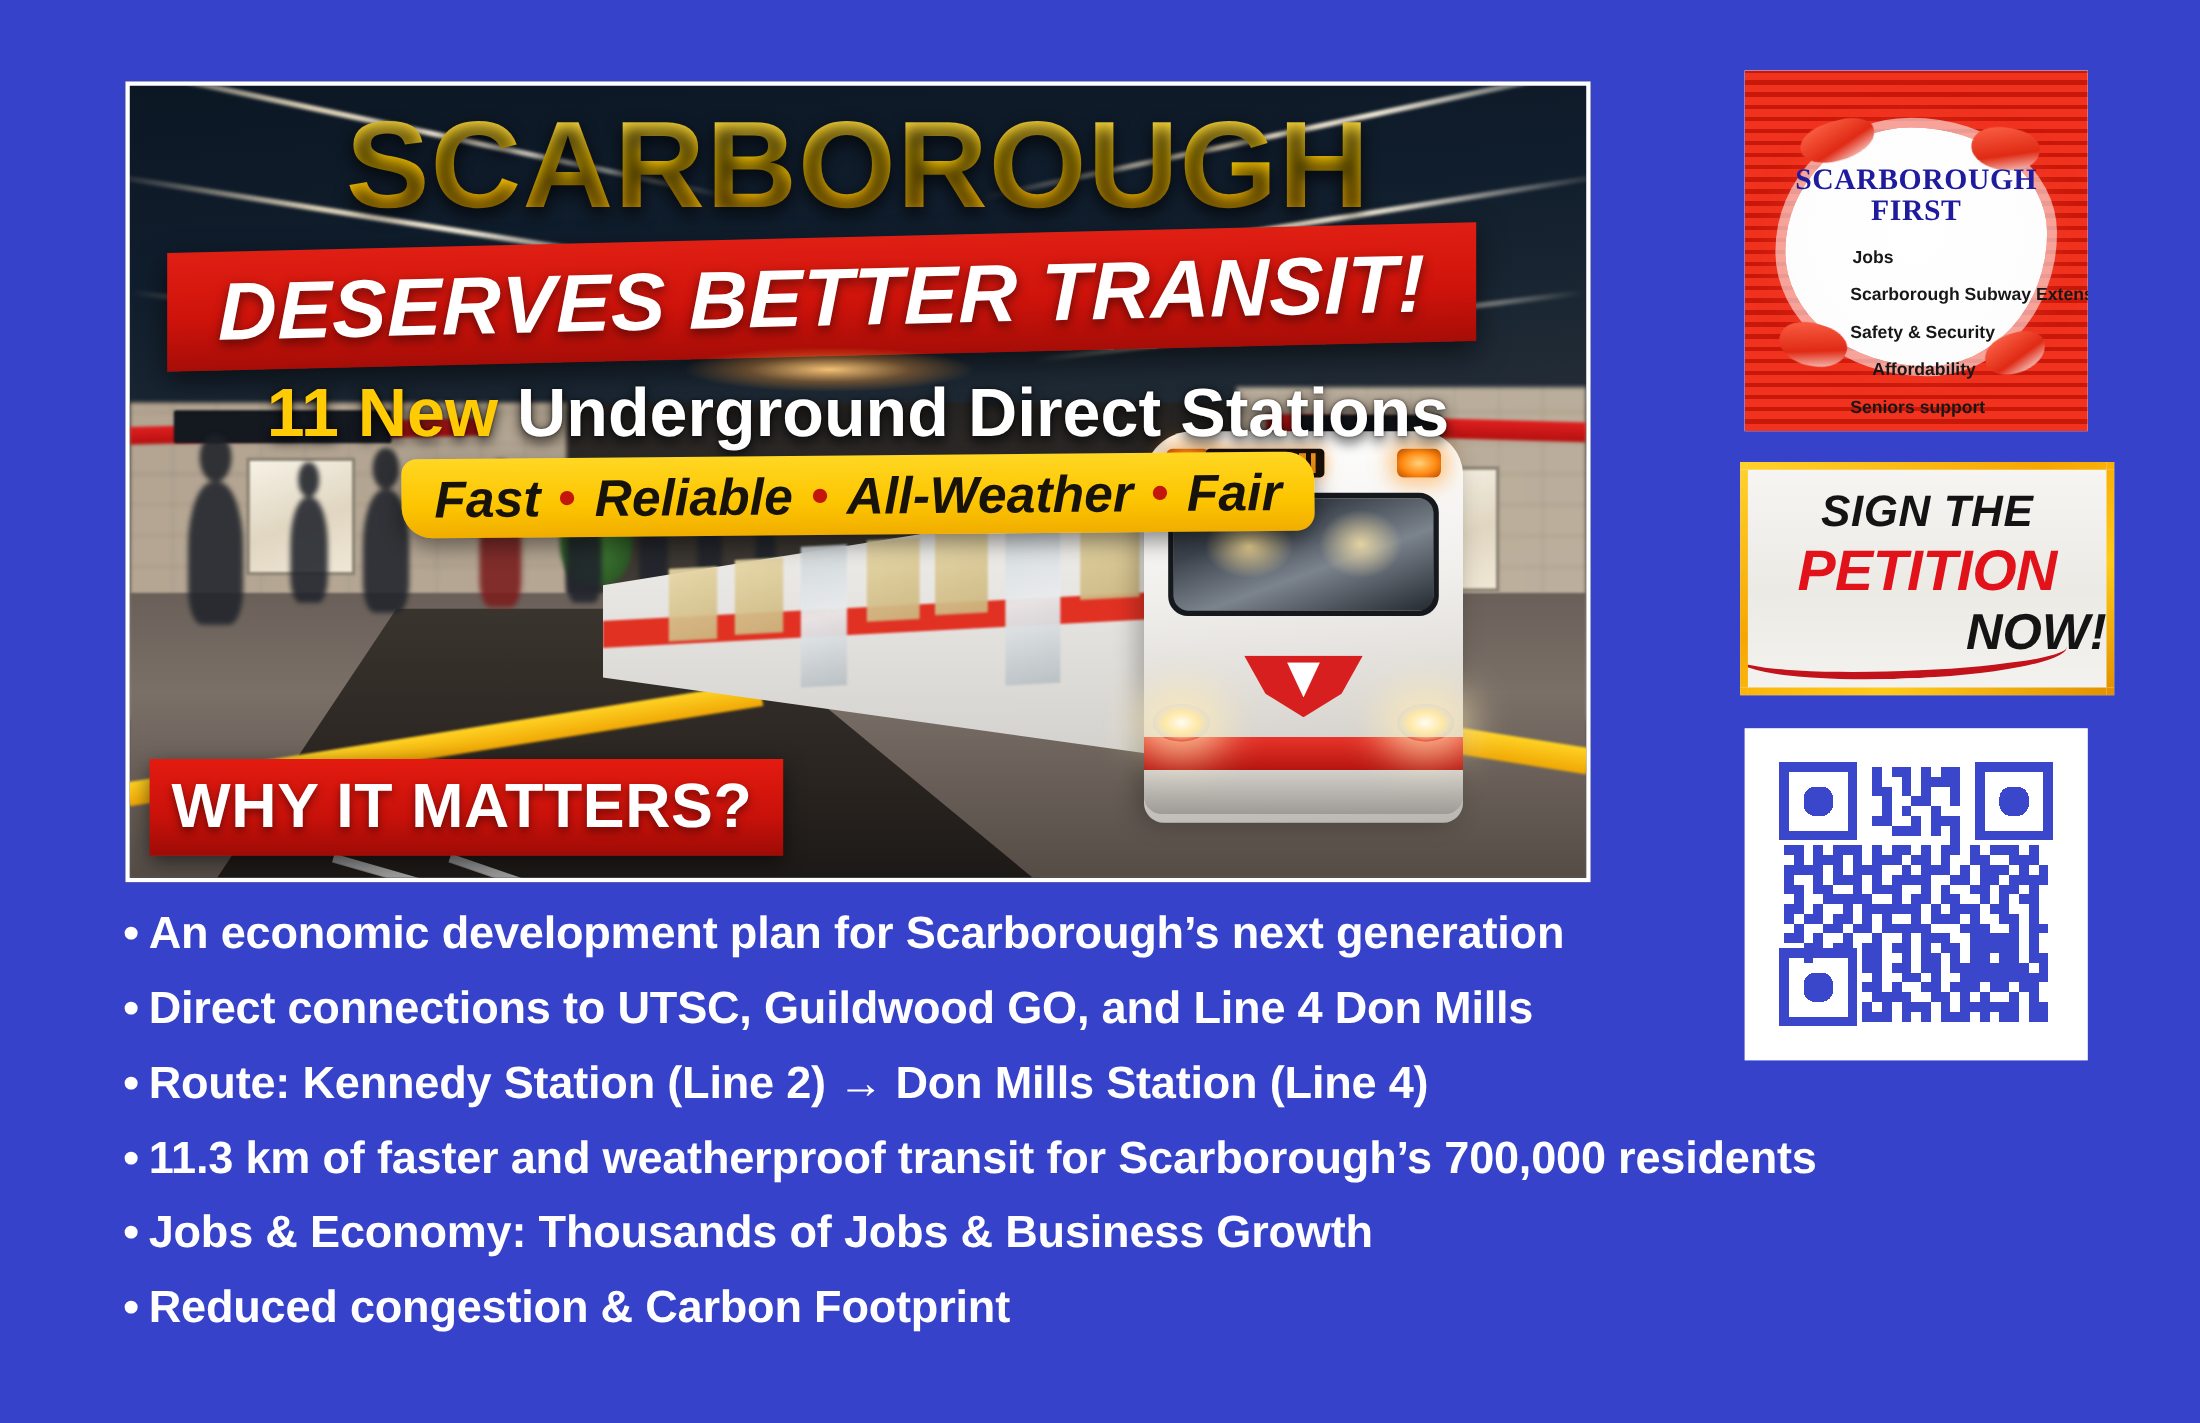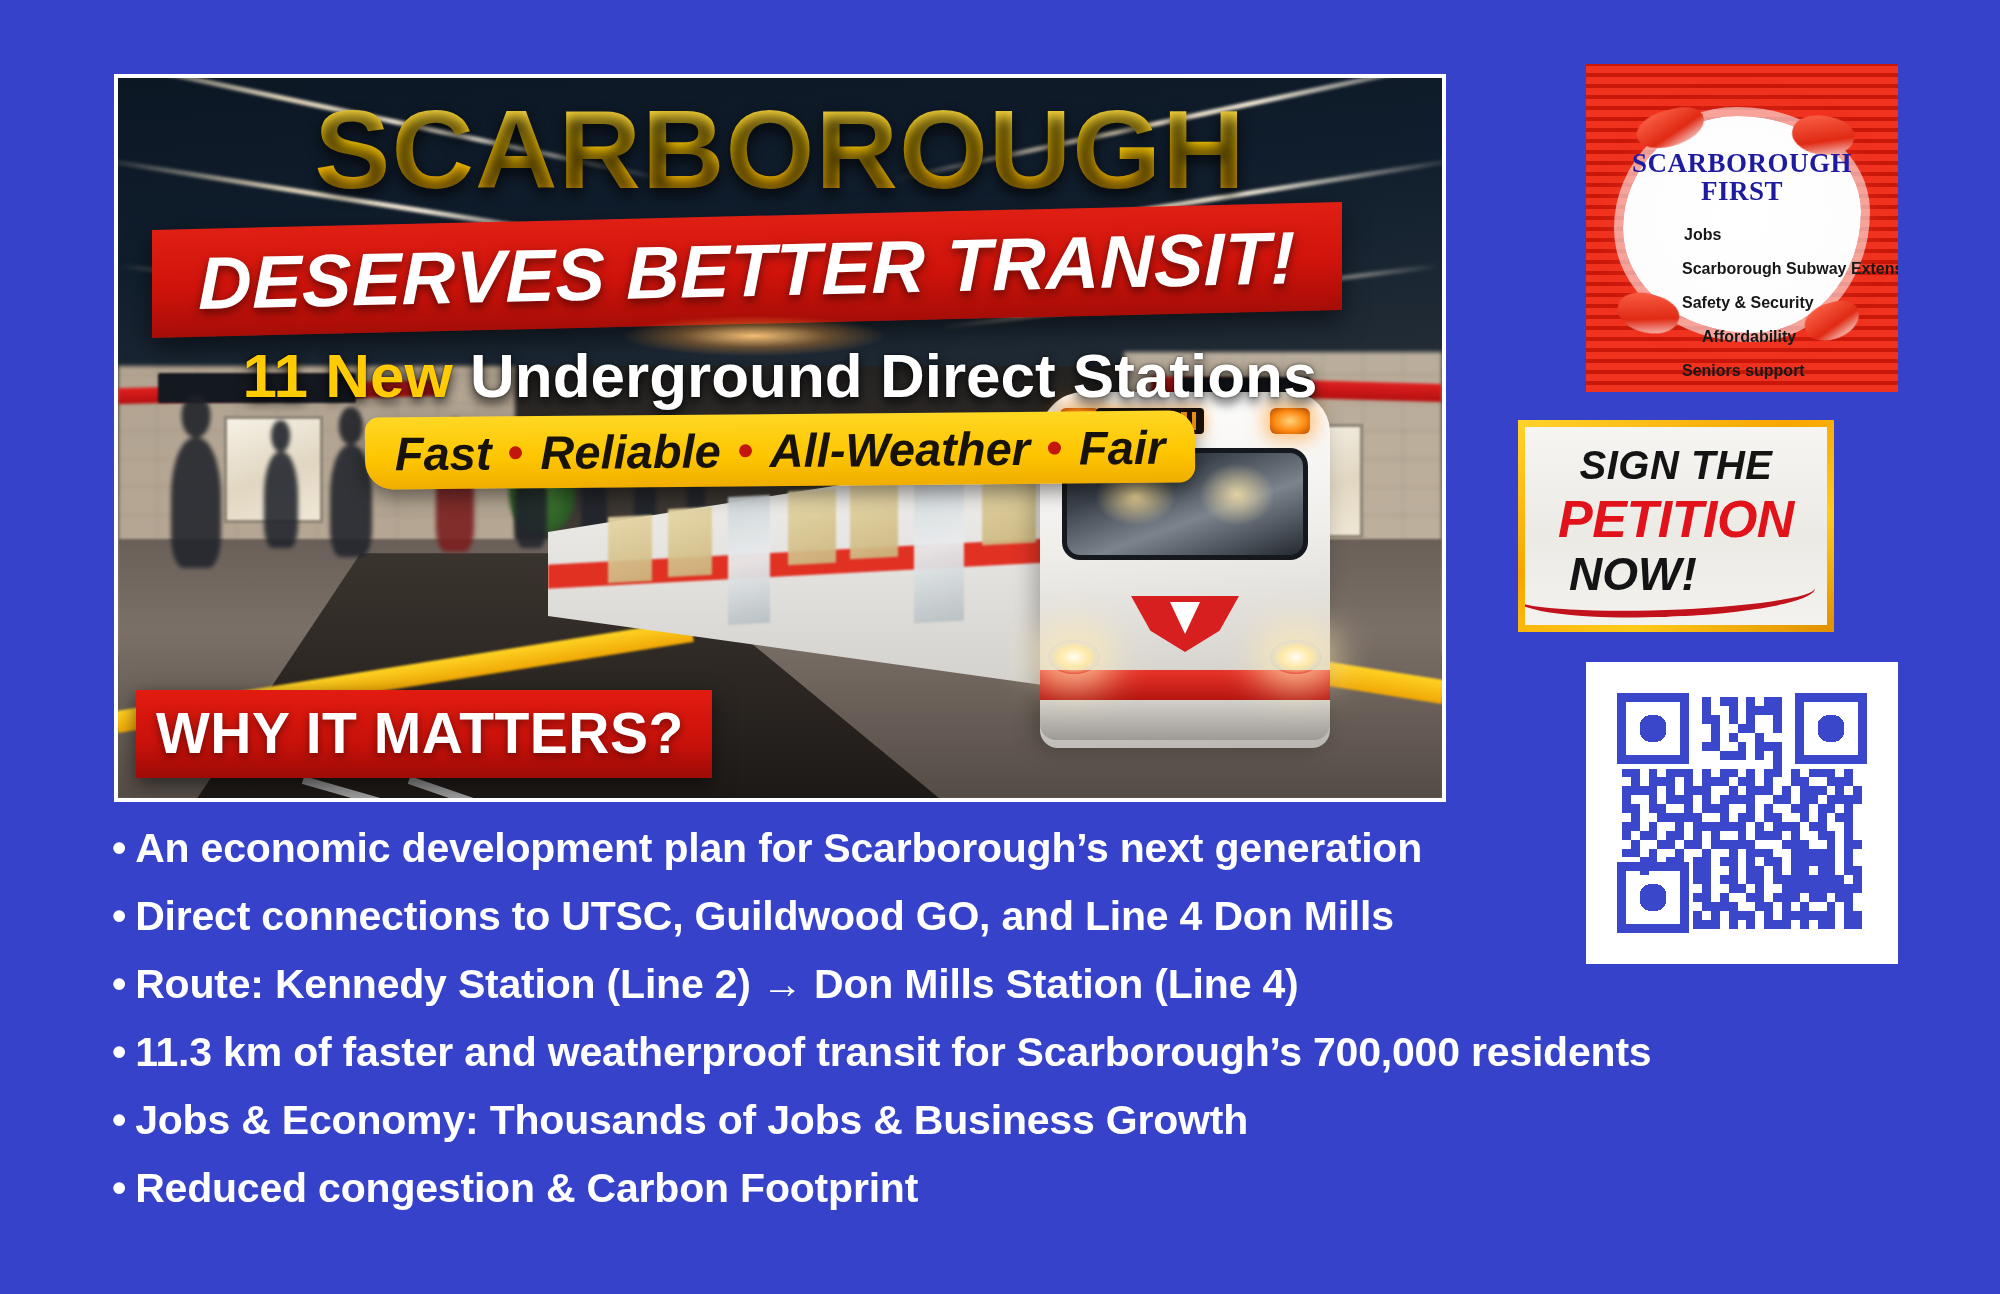--- a/index.html
+++ b/index.html
@@ -421,22 +421,22 @@
     margin-bottom: 16px;
     white-space: nowrap;
   }
   .logo-list li:nth-child(1) { margin-left: 0px; }
   .logo-list li:nth-child(2) { margin-left: -2px; }
   .logo-list li:nth-child(3) { margin-left: -2px; }
   .logo-list li:nth-child(4) { margin-left: 18px; }
   .logo-list li:nth-child(5) { margin-left: -2px; }
 
   #petition-card {
-    left: 1518px; top: 420px;
-    width: 316px; height: 212px;
+    left: 1582px; top: 420px;
+    width: 340px; height: 212px;
     background: linear-gradient(180deg, #f6f5f2 0%, #eceae5 55%, #f4f2ee 100%);
     border: 7px solid;
     border-image: linear-gradient(150deg, #ffd12a, #f7a600 40%, #ffcb1a 70%, #e39200) 1;
   }
   .pet-line1 {
     position: absolute; left: 0; right: 0; top: 16px;
     text-align: center;
     font-weight: 700; font-style: italic;
     font-size: 40px;
     color: #141414;
@@ -445,21 +445,21 @@
   .pet-line2 {
     position: absolute; left: 0; right: 0; top: 62px;
     text-align: center;
     font-weight: 700; font-style: italic;
     font-size: 52px;
     color: #e2121b;
     letter-spacing: -.5px;
   }
   .pet-line3 {
     position: absolute; left: 0; right: 0; top: 120px;
-    text-align: left;
+    text-align: right;
     font-weight: 700; font-style: italic;
     font-size: 46px;
     color: #141414;
     padding-left: 44px;
   }
   .pet-swoosh {
     position: absolute;
     left: -10px; bottom: 8px;
     width: 300px; height: 40px;
     border-bottom: 7px solid #c2121b;

